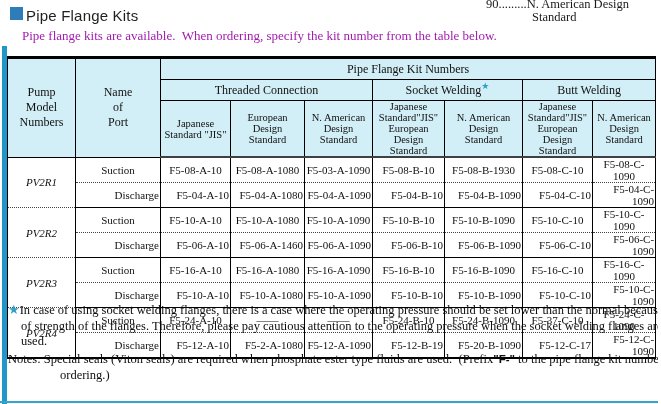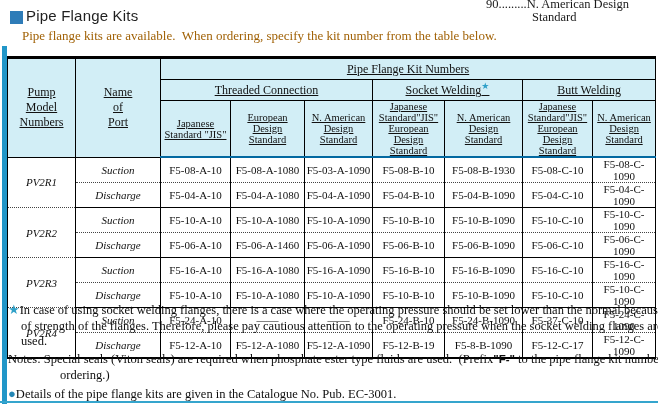--- a/index.html
+++ b/index.html
@@ -4,50 +4,50 @@
 <style>
   html,body{margin:0;padding:0;background:#fff;}
   .page{position:relative;width:658px;height:404px;background:#ffffff;overflow:hidden;
         font-family:"Liberation Serif", serif;color:#111;}
 
   
   .top-right{position:absolute;left:486px;top:-2px;font-size:12.5px;line-height:13px;color:#1a1a1a;}
   .top-right .l2{margin-left:46px;}
 
   
-  .title-row{position:absolute;left:10px;top:7px;display:flex;align-items:flex-end;}
+  .title-row{position:absolute;left:10px;top:7px;display:flex;align-items:flex-start;}
   .title-sq{width:13px;height:13px;background:#2e7cb8;display:inline-block;margin-right:3px;}
   .title-txt{font-family:"Liberation Sans", sans-serif;font-size:15px;color:#1f1f1f;letter-spacing:.2px;}
 
-  .subtitle{position:absolute;left:22px;top:28px;font-size:13px;white-space:pre-wrap;color:#a16207;}
+  .subtitle{position:absolute;left:22px;top:28px;font-size:13px;white-space:pre-wrap;color:#a21caf;}
 
   
   .left-bar{position:absolute;left:2px;top:46px;width:5px;height:358px;background:#2196c8;}
   .bottom-rule{position:absolute;left:0;top:401px;width:661px;height:2px;background:#35a5cd;}
 
   
   table.kit{position:absolute;left:7px;top:56px;width:648px;border-collapse:collapse;table-layout:fixed;
             border-top:3px solid #000;border-bottom:2px solid #000;border-left:1.4px solid #000;border-right:1.4px solid #000;
             font-size:11px;}
   table.kit th, table.kit td{border-left:1px solid #000;border-right:1px solid #000;text-align:center;vertical-align:middle;
             padding:0 1px;overflow:hidden;}
-  table.kit th{background:#d2eef6;font-weight:normal;border-bottom:1px solid #000;text-decoration:underline;}
+  table.kit th{background:#d2eef6;font-weight:normal;border-bottom:1px solid #000;}
   tr.h1 th{height:20px;font-size:12px;}
   tr.h2 th{height:20px;font-size:12px;}
   tr.h3 th{height:52px;font-size:10.5px;line-height:1.05;}
   th.span3{border-bottom:2px solid #000;font-size:12px;}
-  tr.h3 th{border-bottom:2px solid #0369a1;}
+  tr.h3 th{border-bottom:2px solid #404040;}
   .ml{white-space:pre-line;}
   .sup-star{font-size:9px;color:#2fa0c8;vertical-align:super;line-height:0;}
 
   table.kit td{height:17px;background:#fff;font-size:11px;}
   td.model{font-size:12px;border-bottom:1px solid #000;font-style:italic;}
-  td.port{font-size:12px;font-style:italic;}
+  td.port{font-size:12px;}
   tr.r-suc td{border-bottom:1px dotted #444;}
-  tr.r-dis td{border-bottom:1px solid #000;}
+  tr.r-dis td{border-bottom:1px solid #000;text-align:right;}
   tr.r-dis:last-child td{border-bottom:none;}
 
   
   .note{position:absolute;font-size:12.5px;line-height:15.5px;color:#0d0d0d;white-space:pre-wrap;}
   .star-note{left:8px;top:302px;width:648px;padding-left:13px;text-indent:-13px;}
   .star-glyph{color:#2fa0c8;font-size:13px;}
   .notes-line{left:8px;top:352px;width:648px;padding-left:52px;text-indent:-52px;}
   .bold-sans{font-family:"Liberation Sans", sans-serif;font-weight:bold;font-size:11.5px;}
   .bullet-note{left:8px;top:386px;width:648px;}
   .bullet-glyph{color:#2386b5;font-size:13px;}
@@ -197,29 +197,28 @@
         <td>——</td>
         <td>——</td>
         <td>F5-24-B-10</td>
         <td>F5-24-B-1090</td>
         <td>F5-37-C-10</td>
         <td>F5-24-C-1090</td>
       </tr>
       <tr class="r-dis">
         <td class="port">Discharge</td>
         <td>F5-12-A-10</td>
-        <td>F5-12-A-1080</td>
+        <td>F5-2-A-1080</td>
         <td>F5-12-A-1090</td>
         <td>F5-12-B-19</td>
-        <td>F5-8-B-1090</td>
+        <td>F5-20-B-1090</td>
         <td>F5-12-C-17</td>
         <td>F5-12-C-1090</td>
       </tr>
     </tbody>
   </table>
 
   <div class="note star-note"><span class="star-glyph">★</span><span>In case of using socket welding flanges, there is a case where the operating pressure should be set lower than the normal because of strength of the flanges. Therefore, please pay cautious attention to the operating pressure when the socket welding flanges are used.</span></div>
 
   <div class="note notes-line"><span>Notes: Special seals (Viton seals) are required when phosphate ester type fluids are used.  (Prefix</span><span class="bold-sans">"F-"</span><span> to the pipe flange kit number when ordering.)</span></div>
 
-  <div class="note bullet-note"><span class="bullet-glyph">●</span><span>Details of the pipe flange kits are given in the Catalogue No. Pub. EC-3001.</span></div>
 
 </div>
 
 </body></html>

